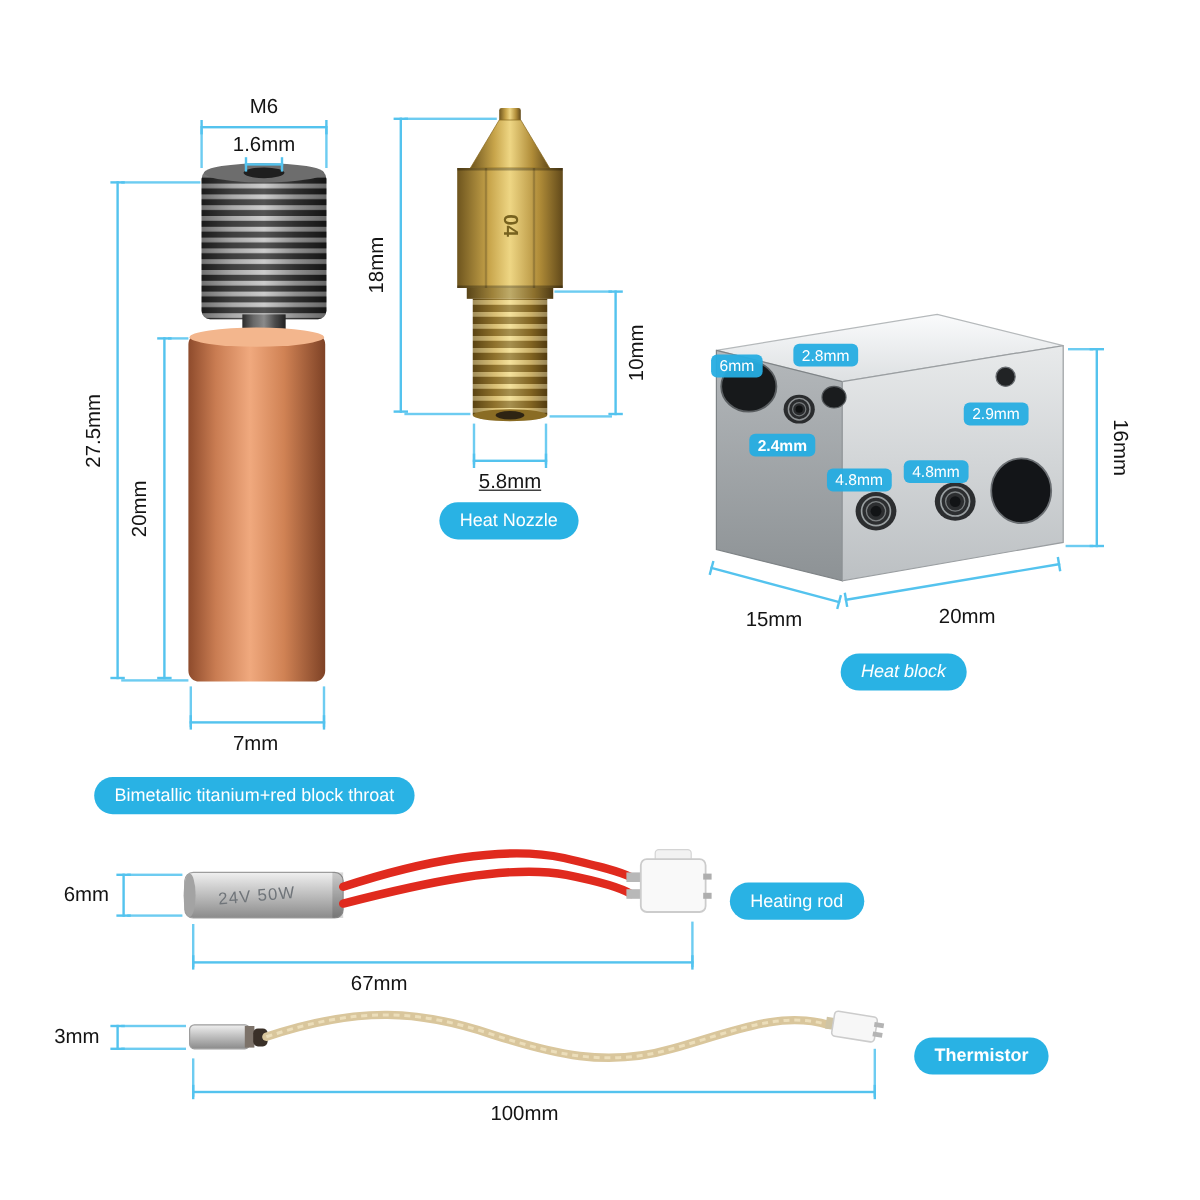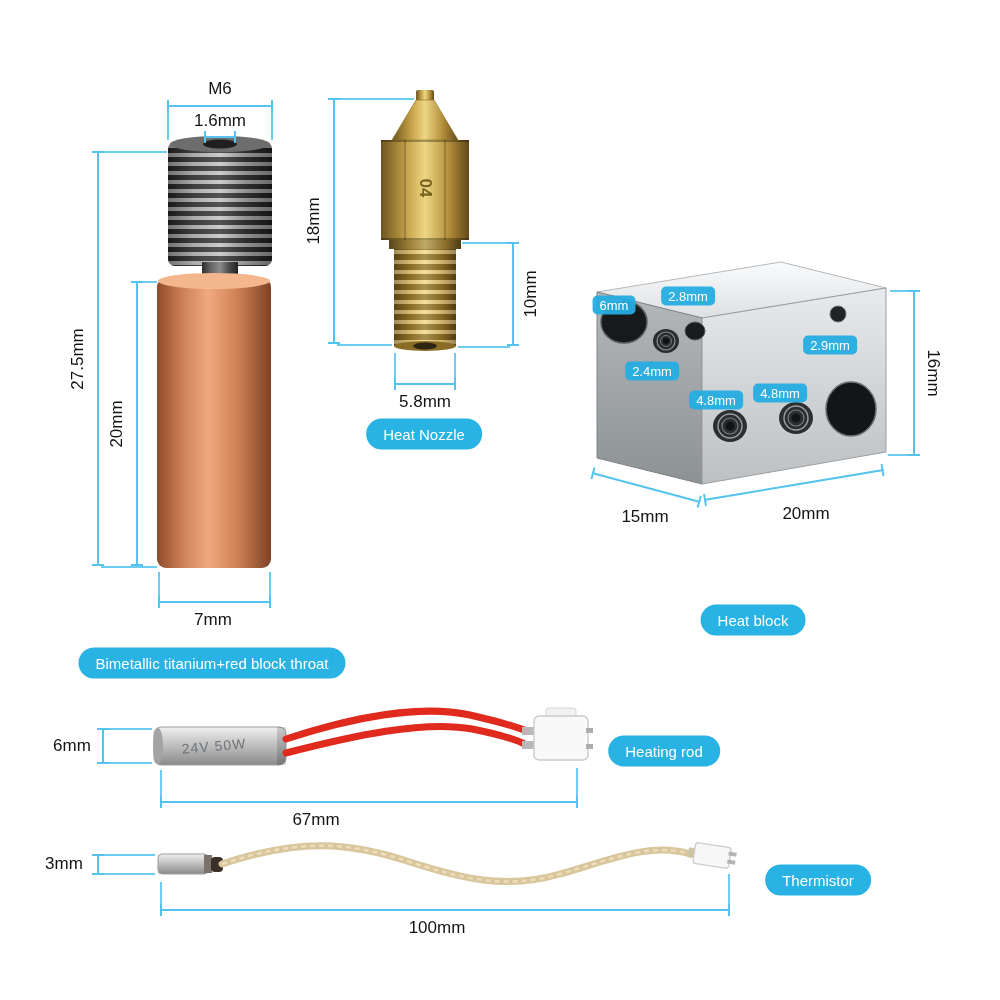--- a/index.html
+++ b/index.html
@@ -211,41 +211,41 @@
   <div class="extv" style="left:728px;top:874px;height:40px;"></div>
 
   <div class="dl" style="left:220px;top:89px;">M6</div>
   <div class="dl" style="left:220px;top:121px;text-align:center;">1.6mm</div>
   <div class="dl rccw" style="left:78px;top:359px;">27.5mm</div>
   <div class="dl rccw" style="left:117px;top:424px;">20mm</div>
   <div class="dl" style="left:213px;top:620px;">7mm</div>
 
   <div class="dl rccw" style="left:314px;top:221px;">18mm</div>
   <div class="dl rccw" style="left:531px;top:294px;">10mm</div>
-  <div class="dl" style="left:425px;top:402px;">5.8mm</div>
+  <div class="dl" style="left:425px;top:402px;text-decoration:underline;">5.8mm</div>
 
   <div class="dl rcw" style="left:933px;top:373px;">16mm</div>
   <div class="dl" style="left:645px;top:517px;">15mm</div>
   <div class="dl" style="left:806px;top:514px;">20mm</div>
 
   <div class="dl" style="left:72px;top:746px;">6mm</div>
   <div class="dl" style="left:316px;top:820px;">67mm</div>
 
   <div class="dl" style="left:64px;top:864px;">3mm</div>
   <div class="dl" style="left:437px;top:928px;">100mm</div>
 
   <div class="hb" style="left:614px;top:305px;">6mm</div>
   <div class="hb" style="left:688px;top:296px;">2.8mm</div>
   <div class="hb" style="left:830px;top:297px;margin-top:48px;">2.9mm</div>
-  <div class="hb" style="left:652px;top:371px;">2.4mm</div>
+  <div class="hb" style="left:652px;top:371px;font-weight:bold;">2.4mm</div>
   <div class="hb" style="left:716px;top:400px;">4.8mm</div>
   <div class="hb" style="left:780px;top:393px;">4.8mm</div>
 
   <div class="marking" style="left:214px;top:746px;">24V 50W</div>
   <div class="nmark" style="left:425px;top:188px;">04</div>
 
   <div class="badge" style="left:212px;top:663px;">Bimetallic titanium+red block throat</div>
   <div class="badge" style="left:424px;top:434px;">Heat Nozzle</div>
-  <div class="badge" style="left:753px;top:620px;">Heat block</div>
+  <div class="badge" style="left:753px;top:560px;font-style:italic;">Heat block</div>
   <div class="badge" style="left:664px;top:751px;">Heating rod</div>
-  <div class="badge" style="left:818px;top:880px;">Thermistor</div>
+  <div class="badge" style="left:818px;top:880px;font-weight:bold;">Thermistor</div>
 
 </div>
 
 </body></html>

